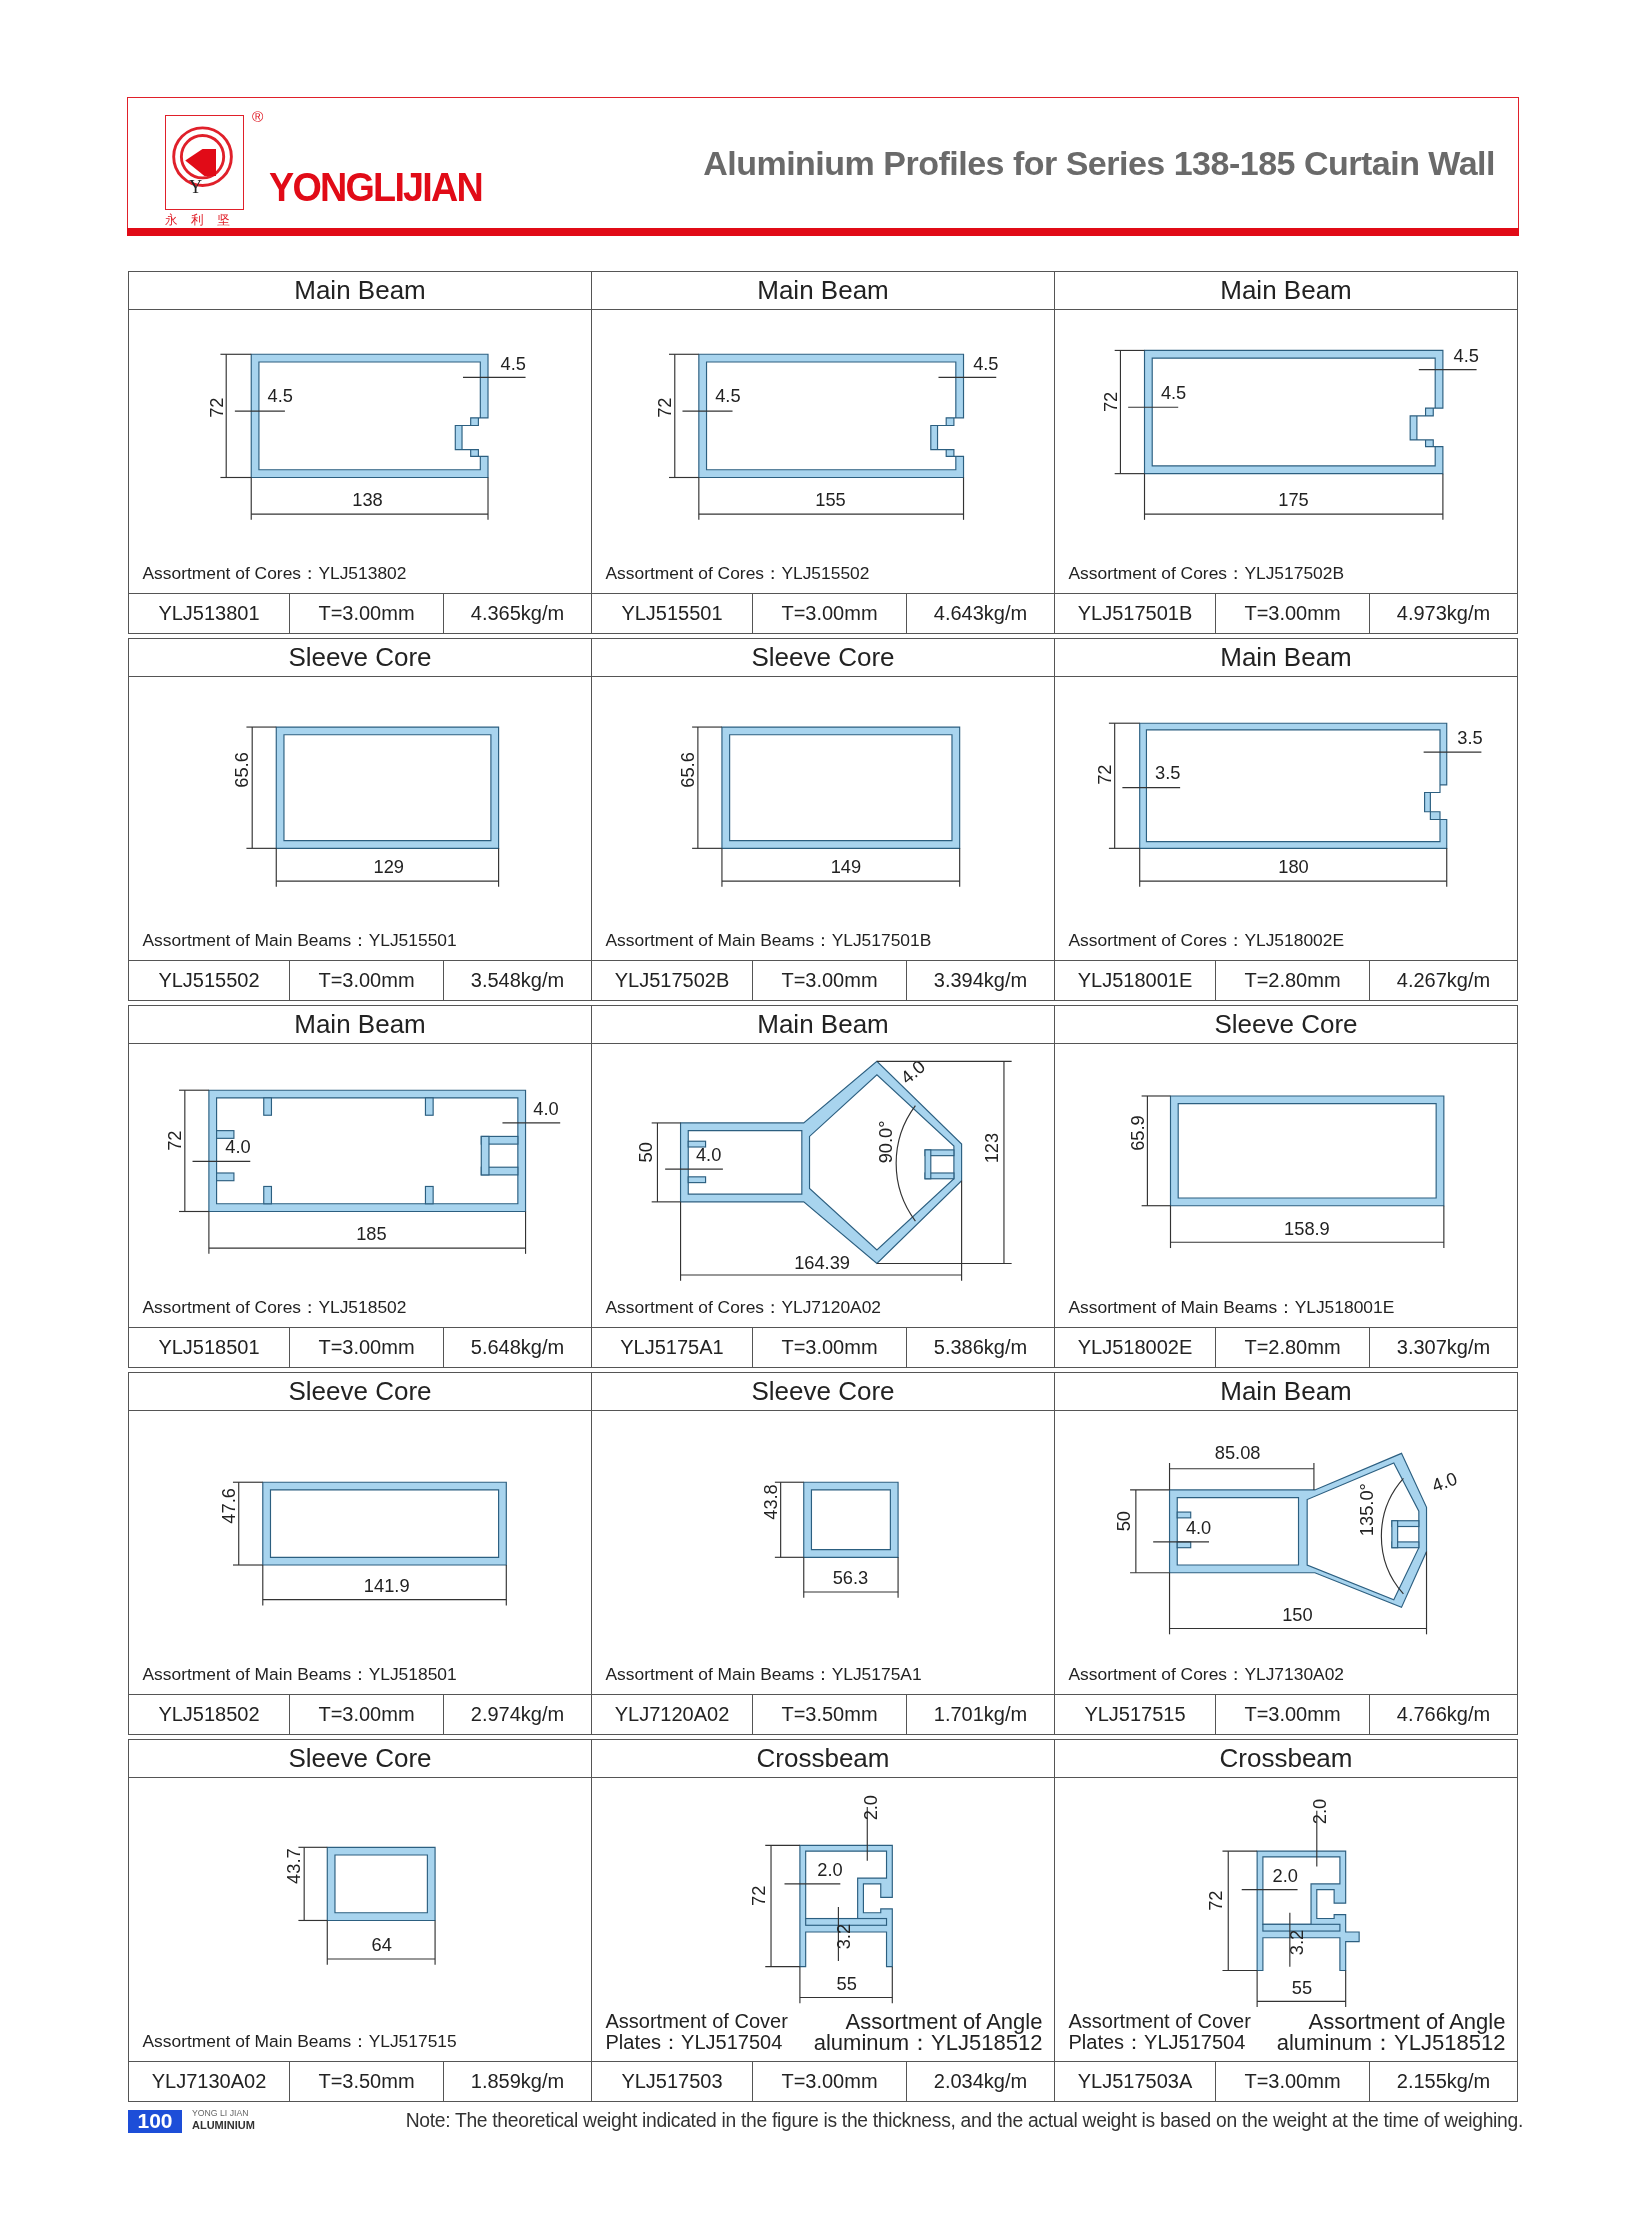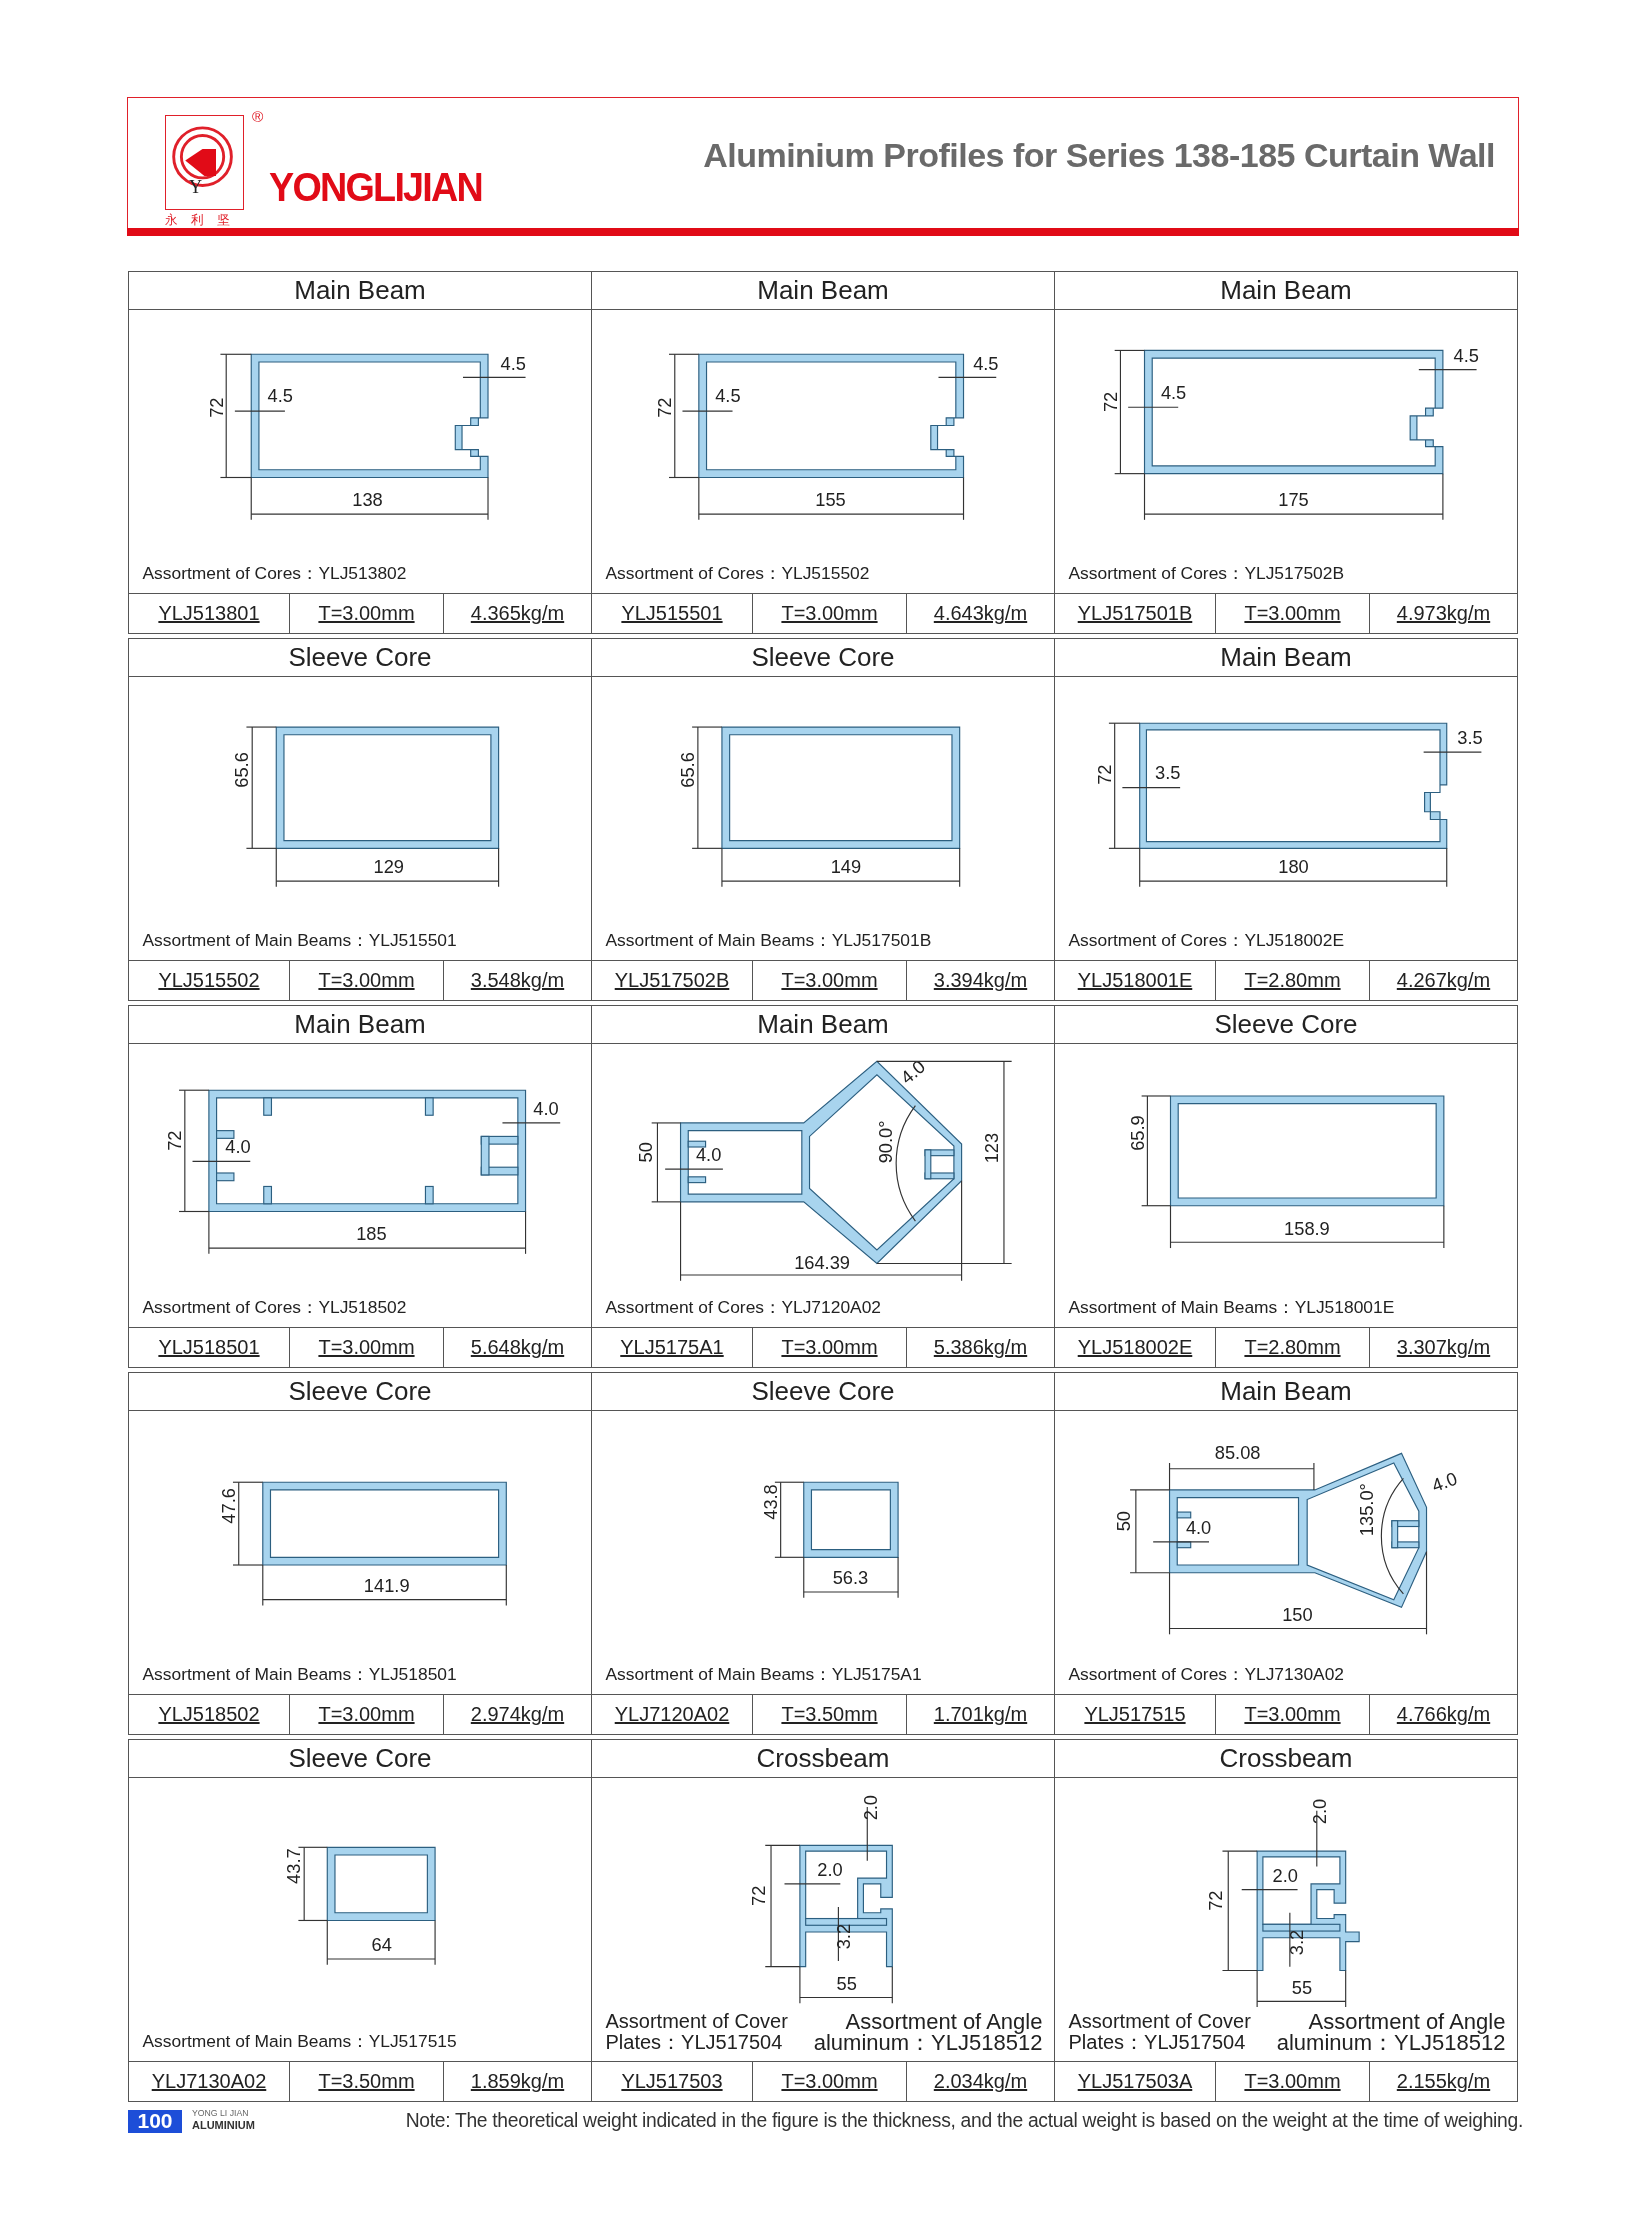--- a/index.html
+++ b/index.html
@@ -3,32 +3,32 @@
 <meta charset="utf-8">
 <style>
   html,body{margin:0;padding:0;background:#fff;}
   body{width:1646px;height:2216px;position:relative;font-family:"Liberation Sans",sans-serif;color:#222;overflow:hidden;}
   .header{position:absolute;left:127px;top:97px;width:1392px;height:135px;border:1.9px solid #e0202a;border-bottom:none;box-sizing:border-box;}
   .header-bar{position:absolute;left:127px;top:228px;width:1392px;height:7.7px;background:#e10b17;}
   .logo-box{position:absolute;left:37px;top:17.4px;width:79px;height:95px;border:1.9px solid #e0202a;box-sizing:border-box;}
   .reg{position:absolute;left:124px;top:9.7px;color:#e0202a;font-size:15.4px;}
   .brand{position:absolute;left:141px;top:66px;color:#e10b17;font-size:41px;font-weight:bold;letter-spacing:-1.9px;transform:scaleX(0.92);transform-origin:left;}
   .cn{position:absolute;left:37px;top:114px;color:#e0202a;font-size:12.6px;letter-spacing:13.5px;}
-  .title{position:absolute;right:23px;top:38px;font-size:34px;font-weight:bold;color:#6a6a6a;letter-spacing:-0.5px;}
+  .title{position:absolute;right:23px;top:46px;font-size:34px;font-weight:bold;color:#6a6a6a;letter-spacing:-0.5px;}
   .grid{position:absolute;left:128px;top:271px;width:1390px;}
   .row{display:flex;height:363px;margin-bottom:3.9px;border:1.9px solid #555;box-sizing:border-box;}
   .cell{flex:1;display:flex;flex-direction:column;border-right:1.9px solid #555;}
   .cell:last-child{border-right:none;}
   .cell-title{height:37px;border-bottom:1.9px solid #555;display:flex;align-items:center;justify-content:center;font-size:26px;}
   .drawing{flex:1;position:relative;}
   .drawing svg{position:absolute;left:0;top:0;width:100%;height:100%;}
   .assort{position:absolute;left:13.5px;bottom:7.7px;font-size:17.4px;}
   .assort-r{position:absolute;right:11.6px;bottom:7.7px;font-size:22px;text-align:right;line-height:21px;}
   .assort-l2{position:absolute;left:13.5px;bottom:7.7px;font-size:20px;line-height:21px;}
-  .specs{height:39px;border-top:1.9px solid #555;display:flex;text-decoration:underline;}
+  .specs{height:39px;border-top:1.9px solid #555;display:flex;}
   .specs span{display:flex;align-items:center;justify-content:center;font-size:20px;border-right:1.9px solid #555;}
   .specs span:last-child{border-right:none;}
   .s1{width:160px;}.s2{width:153px;}.s3{flex:1;}
   .footer{position:absolute;left:128px;top:2108px;width:1395px;height:29px;}
   .page-num{position:absolute;left:0;top:1.9px;width:54px;height:23px;background:#1d4ed8;color:#fff;font-weight:bold;font-size:21px;display:flex;align-items:center;justify-content:center;}
   .page-brand{position:absolute;left:64px;top:0;font-size:8.7px;color:#666;line-height:11.6px;}
   .page-brand b{color:#333;font-size:11px;margin-top:48px;}
   .note{position:absolute;right:0;top:1.9px;font-size:19.3px;color:#333;letter-spacing:-0.3px;}
   svg .prof{fill:#a8d4ee;stroke:#2c5f80;stroke-width:1.2;}
   svg .dim{stroke:#333;stroke-width:1.2;fill:none;}

